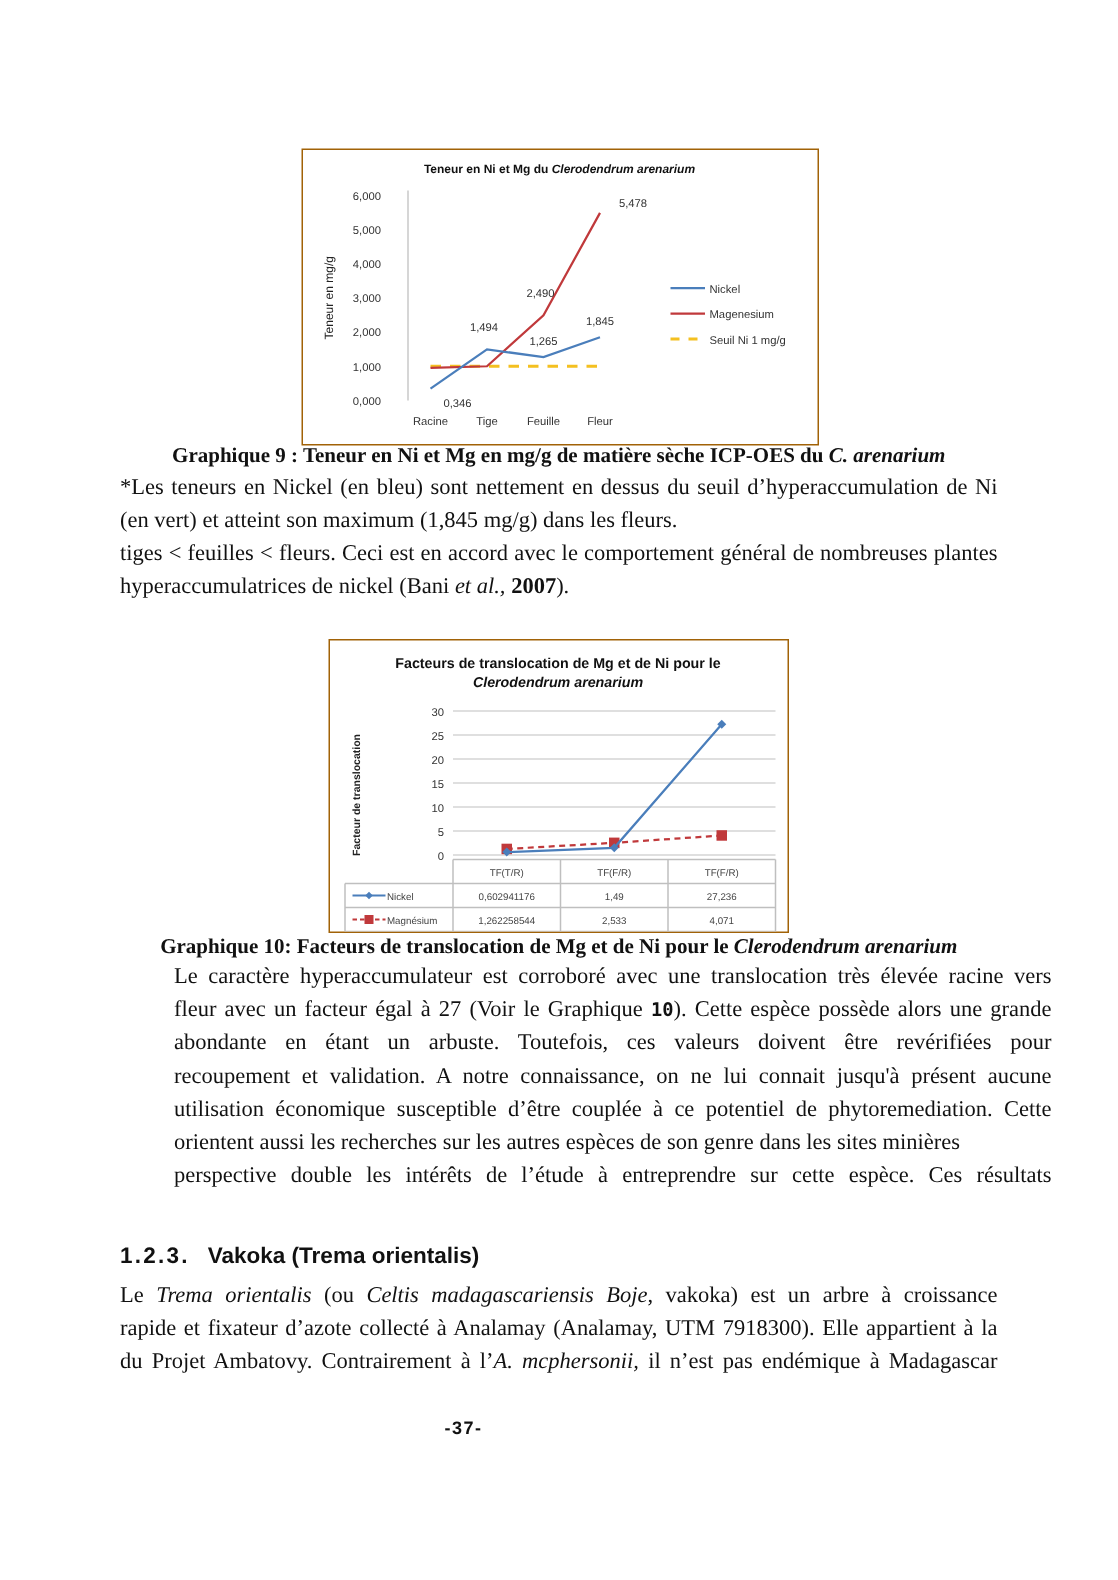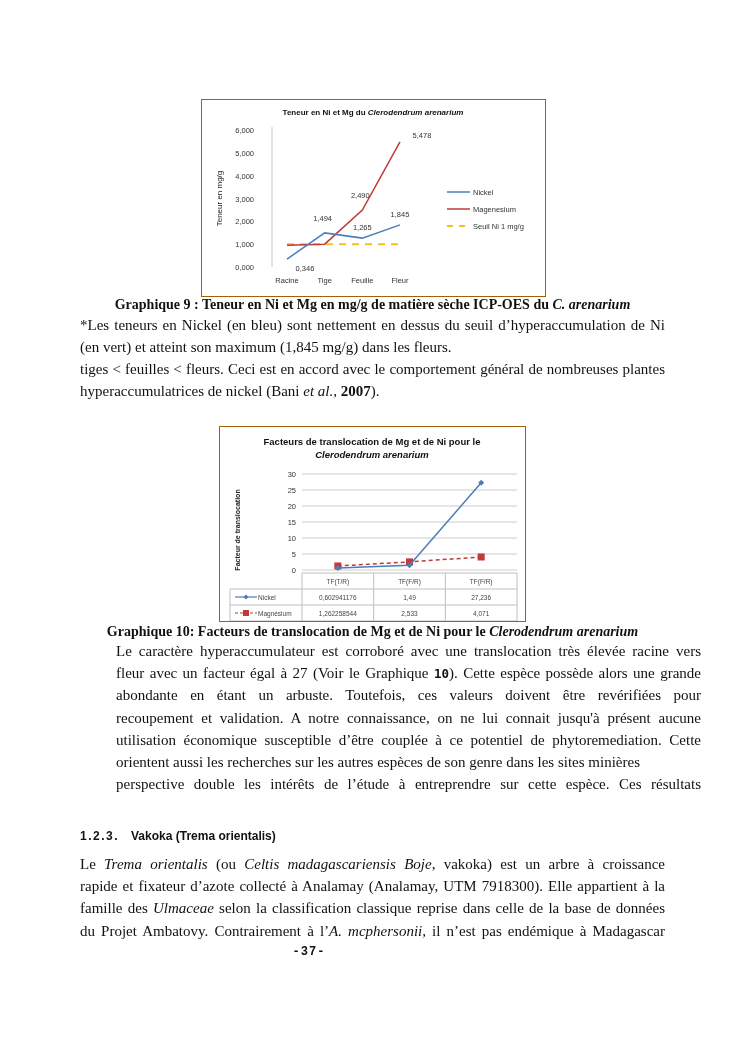--- a/index.html
+++ b/index.html
@@ -11,24 +11,24 @@
   svg text { font-family: "Liberation Sans", sans-serif; }
   .caption { position: absolute; left: 80px; width: 585px; text-align: center;
              font-family: "Liberation Serif", serif; font-weight: bold; font-size: 14px; }
   .caption i { font-style: italic; }
   .para { position: absolute; left: 80px; width: 585px; font-size: 15px; line-height: 22.2px;
           text-align: justify; }
   .para span.code { font-family: "DejaVu Sans Mono", monospace; font-weight: bold; font-size: 12.5px; }
   .line { display: block; text-align: justify; text-align-last: justify; white-space: nowrap; height: 22.2px; }
   .line.last { text-align-last: left; }
   .heading { position: absolute; left: 80px; top: 829px; font-family: "Liberation Sans", sans-serif;
-             font-weight: bold; font-size: 12px; }
+             font-weight: bold; font-size: 15px; }
   .heading .num { letter-spacing: 1.5px; margin-right: 12px; }
   .pagenum { position: absolute; left: 0; width: 618px; top: 945px; text-align: center;
-             font-family: Liberation Mono, monospace; font-weight: bold; font-size: 12px; letter-spacing: 1px; }
+             font-family: Liberation Sans, sans-serif; font-weight: bold; font-size: 12px; letter-spacing: 1px; }
 </style>
 </head>
 <body>
 
 <div class="chart-box" id="chart1">
   <svg id="svg1" width="343" height="196">
       <text x="171" y="15" text-anchor="middle" font-size="8" font-weight="bold" font-family="Liberation Serif, serif" fill="#111"><tspan>Teneur en Ni et Mg du </tspan><tspan font-style="italic">Clerodendrum arenarium</tspan></text>
       <line x1="70" y1="27" x2="70" y2="167" stroke="#c8c8c8" stroke-width="1"></line>
       <text x="0" y="0" transform="translate(20 98.5) rotate(-90)" text-anchor="middle" font-size="8" fill="#222">Teneur en mg/g</text>
       <text x="52" y="170" text-anchor="end" font-size="7.5" fill="#333">0,000</text>
@@ -140,17 +140,16 @@
   <span class="line">perspective double les intérêts de l’étude à entreprendre sur cette espèce. Ces résultats</span>
 </div>
 
 <div class="heading">
   <span class="num">1.2.3.</span><span>Vakoka (Trema orientalis)</span>
 </div>
 
 <div class="para" style="top:853px;">
   <span class="line"><span>Le </span><i>Trema orientalis</i><span> (ou </span><i>Celtis madagascariensis Boje</i><span>, vakoka) est un arbre à croissance</span></span>
   <span class="line">rapide et fixateur d’azote collecté à Analamay (Analamay, UTM 7918300). Elle appartient à la</span>
-  <span class="line"><span>famille des </span><i>Ulmaceae</i><span> selon la classification classique reprise dans celle de la base de données</span></span>
   <span class="line"><span>du Projet Ambatovy. Contrairement à l’</span><i>A. mcphersonii,</i><span> il n’est pas endémique à Madagascar</span></span>
 </div>
 
 <div class="pagenum">-37-</div>
 
 </body></html>

